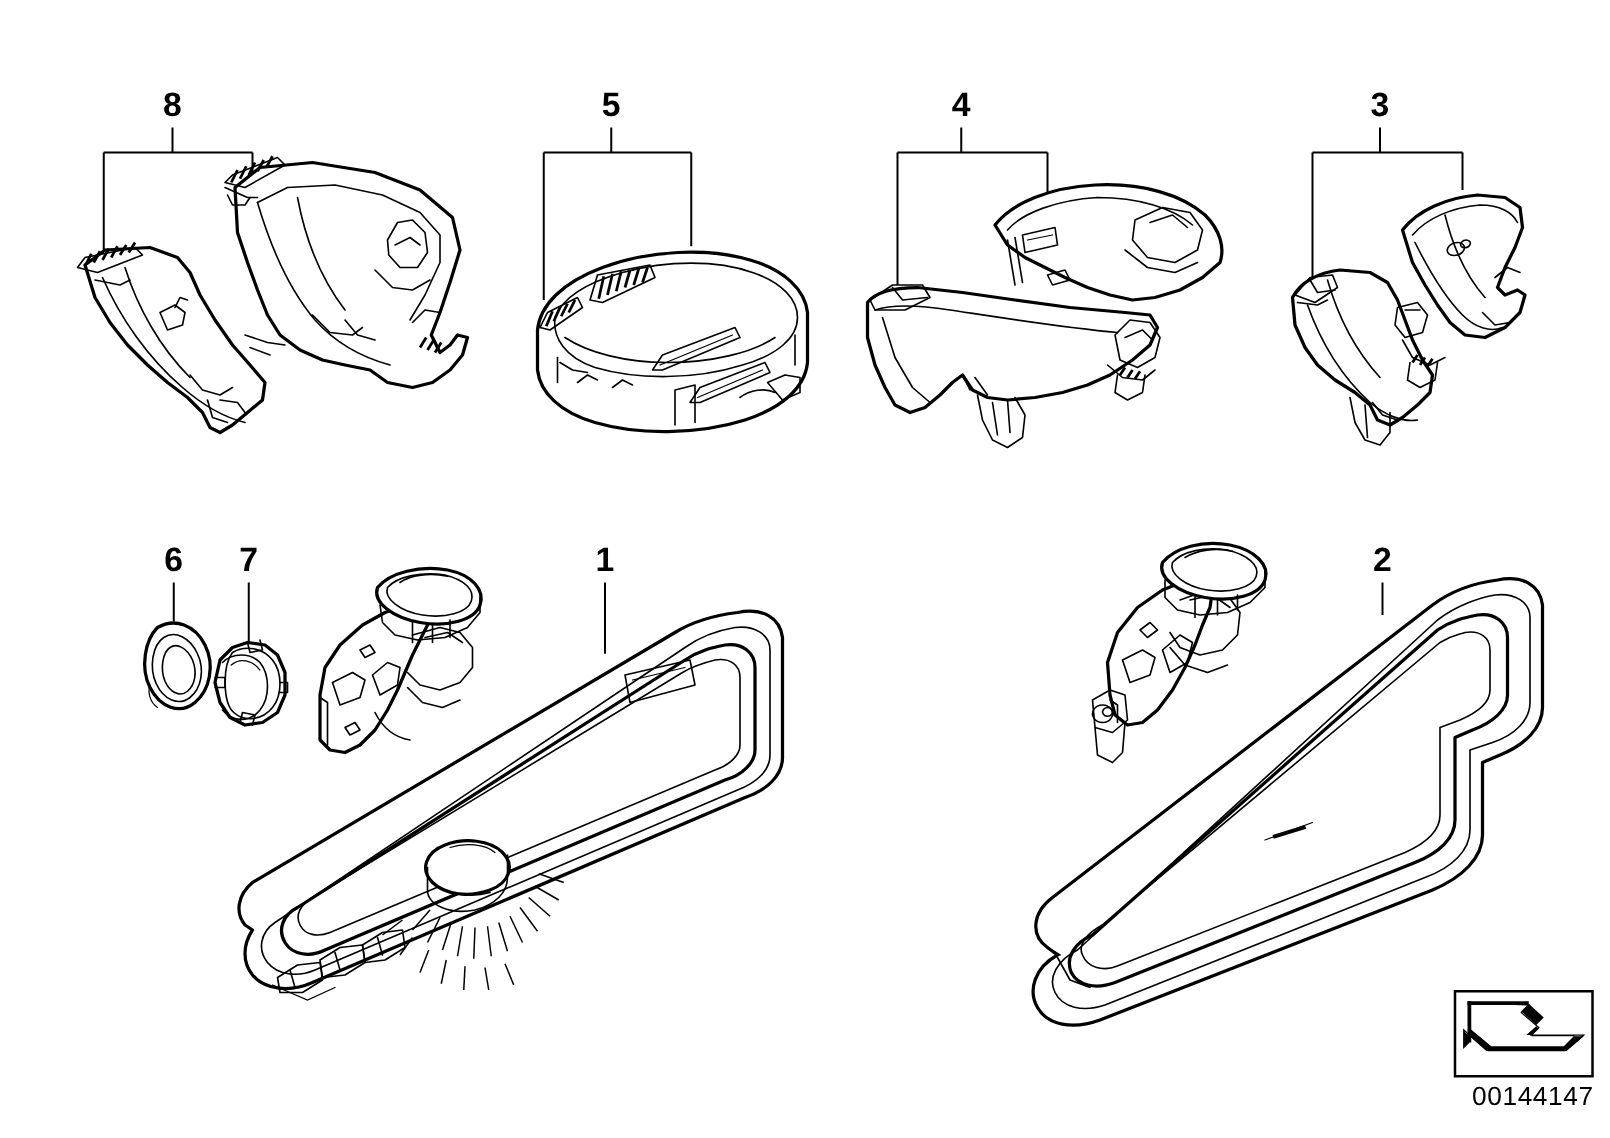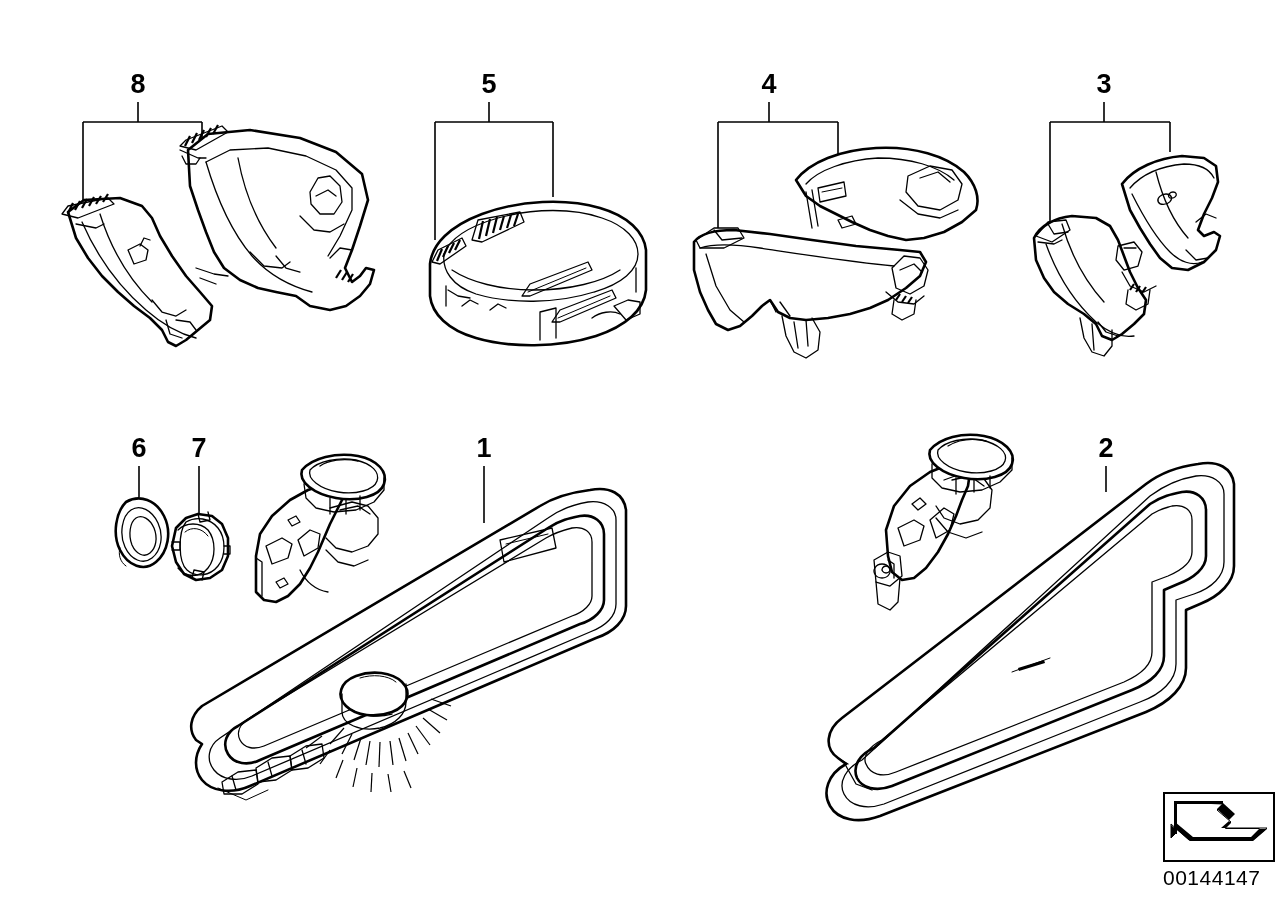--- a/index.html
+++ b/index.html
@@ -86,21 +86,21 @@
     border: 2px solid #000000;
     background: #ffffff;
     box-sizing: border-box;
   }
   #partnum-box svg { display: block; width: 108px; height: 66px; }
   #partnum-text {
     position: absolute;
     left: 1163px;
     top: 866px;
     width: 112px;
-    text-align: left;
+    text-align: right;
     font-family: "Liberation Sans", sans-serif;
     font-size: 21px;
     letter-spacing: 0.5px;
     color: #000000;
     white-space: nowrap;
   }
 </style>
 </head>
 <body>
 

